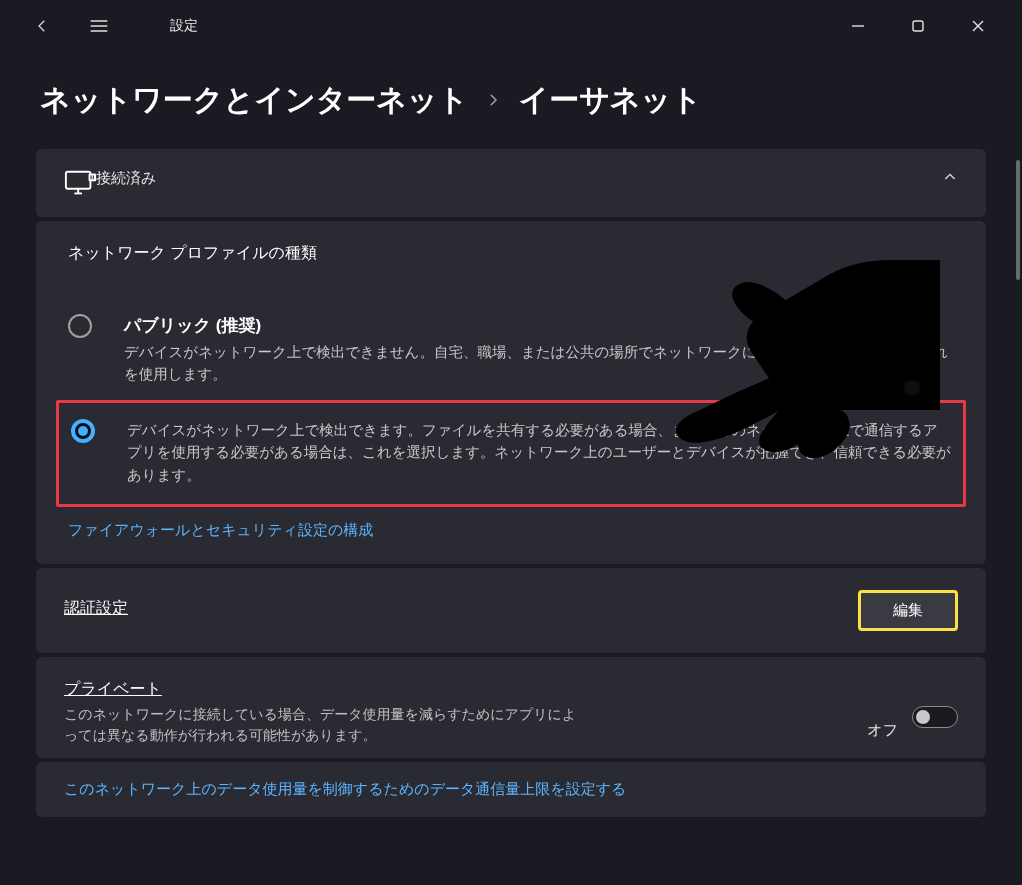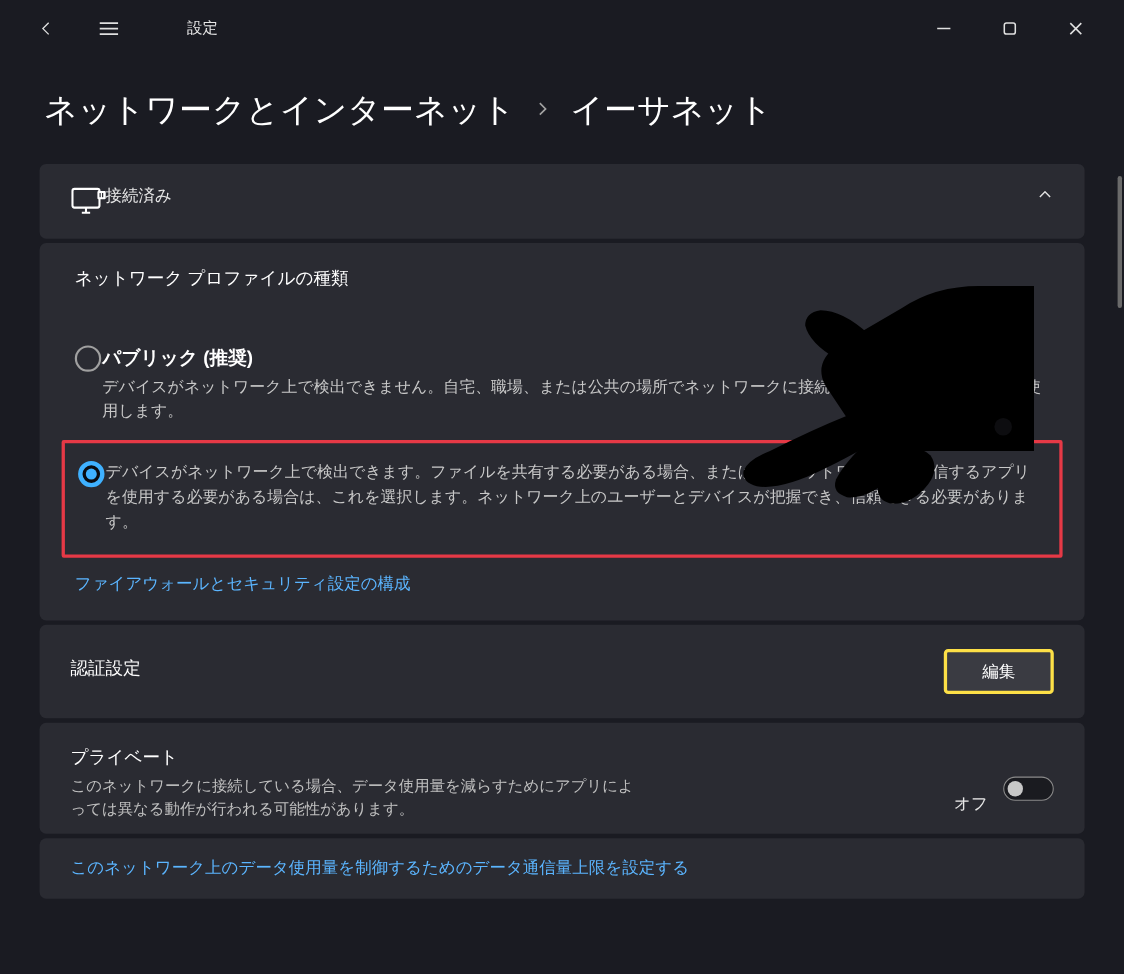--- a/index.html
+++ b/index.html
@@ -47,21 +47,21 @@
   }
   
   .breadcrumb {
     display: flex;
     align-items: center;
     gap: 16px;
     padding: 28px 40px 28px 40px;
   }
   .breadcrumb-item {
     font-size: 30px;
-    font-weight: 400;
+    font-weight: 700;
     color: #ffffff;
   }
   .breadcrumb-sep {
     font-size: 24px;
     color: #a0a0a0;
   }
   
   .content {
     padding: 0 36px 0 36px;
   }
@@ -96,21 +96,21 @@
   }
   .section-title {
     font-size: 16px;
     color: #ffffff;
     margin-bottom: 44px;
     padding-left: 4px;
   }
   .radio-option {
     display: flex;
     align-items: flex-start;
-    gap: 1px;
+    gap: 32px;
     padding: 6px 4px 14px 4px;
   }
   .radio-circle {
     flex: 0 0 auto;
     width: 24px; height: 24px;
     border-radius: 50%;
     border: 2px solid #a0a0a0;
     margin-top: 0px;
     background: transparent;
   }
@@ -159,20 +159,21 @@
     align-items: center;
     padding: 22px 28px;
     margin-bottom: 4px;
     gap: 16px;
   }
   .row-main { flex: 1; }
   .row-title {
     font-size: 16px;
     color: #ffffff;
     margin-bottom: 4px;
+    text-decoration: underline;
   }
   .row-desc {
     font-size: 14px;
     color: #c0c0c0;
     line-height: 1.5;
     max-width: 520px;
   }
   .edit-btn {
     background: #3a3b42;
     color: #ffffff;

